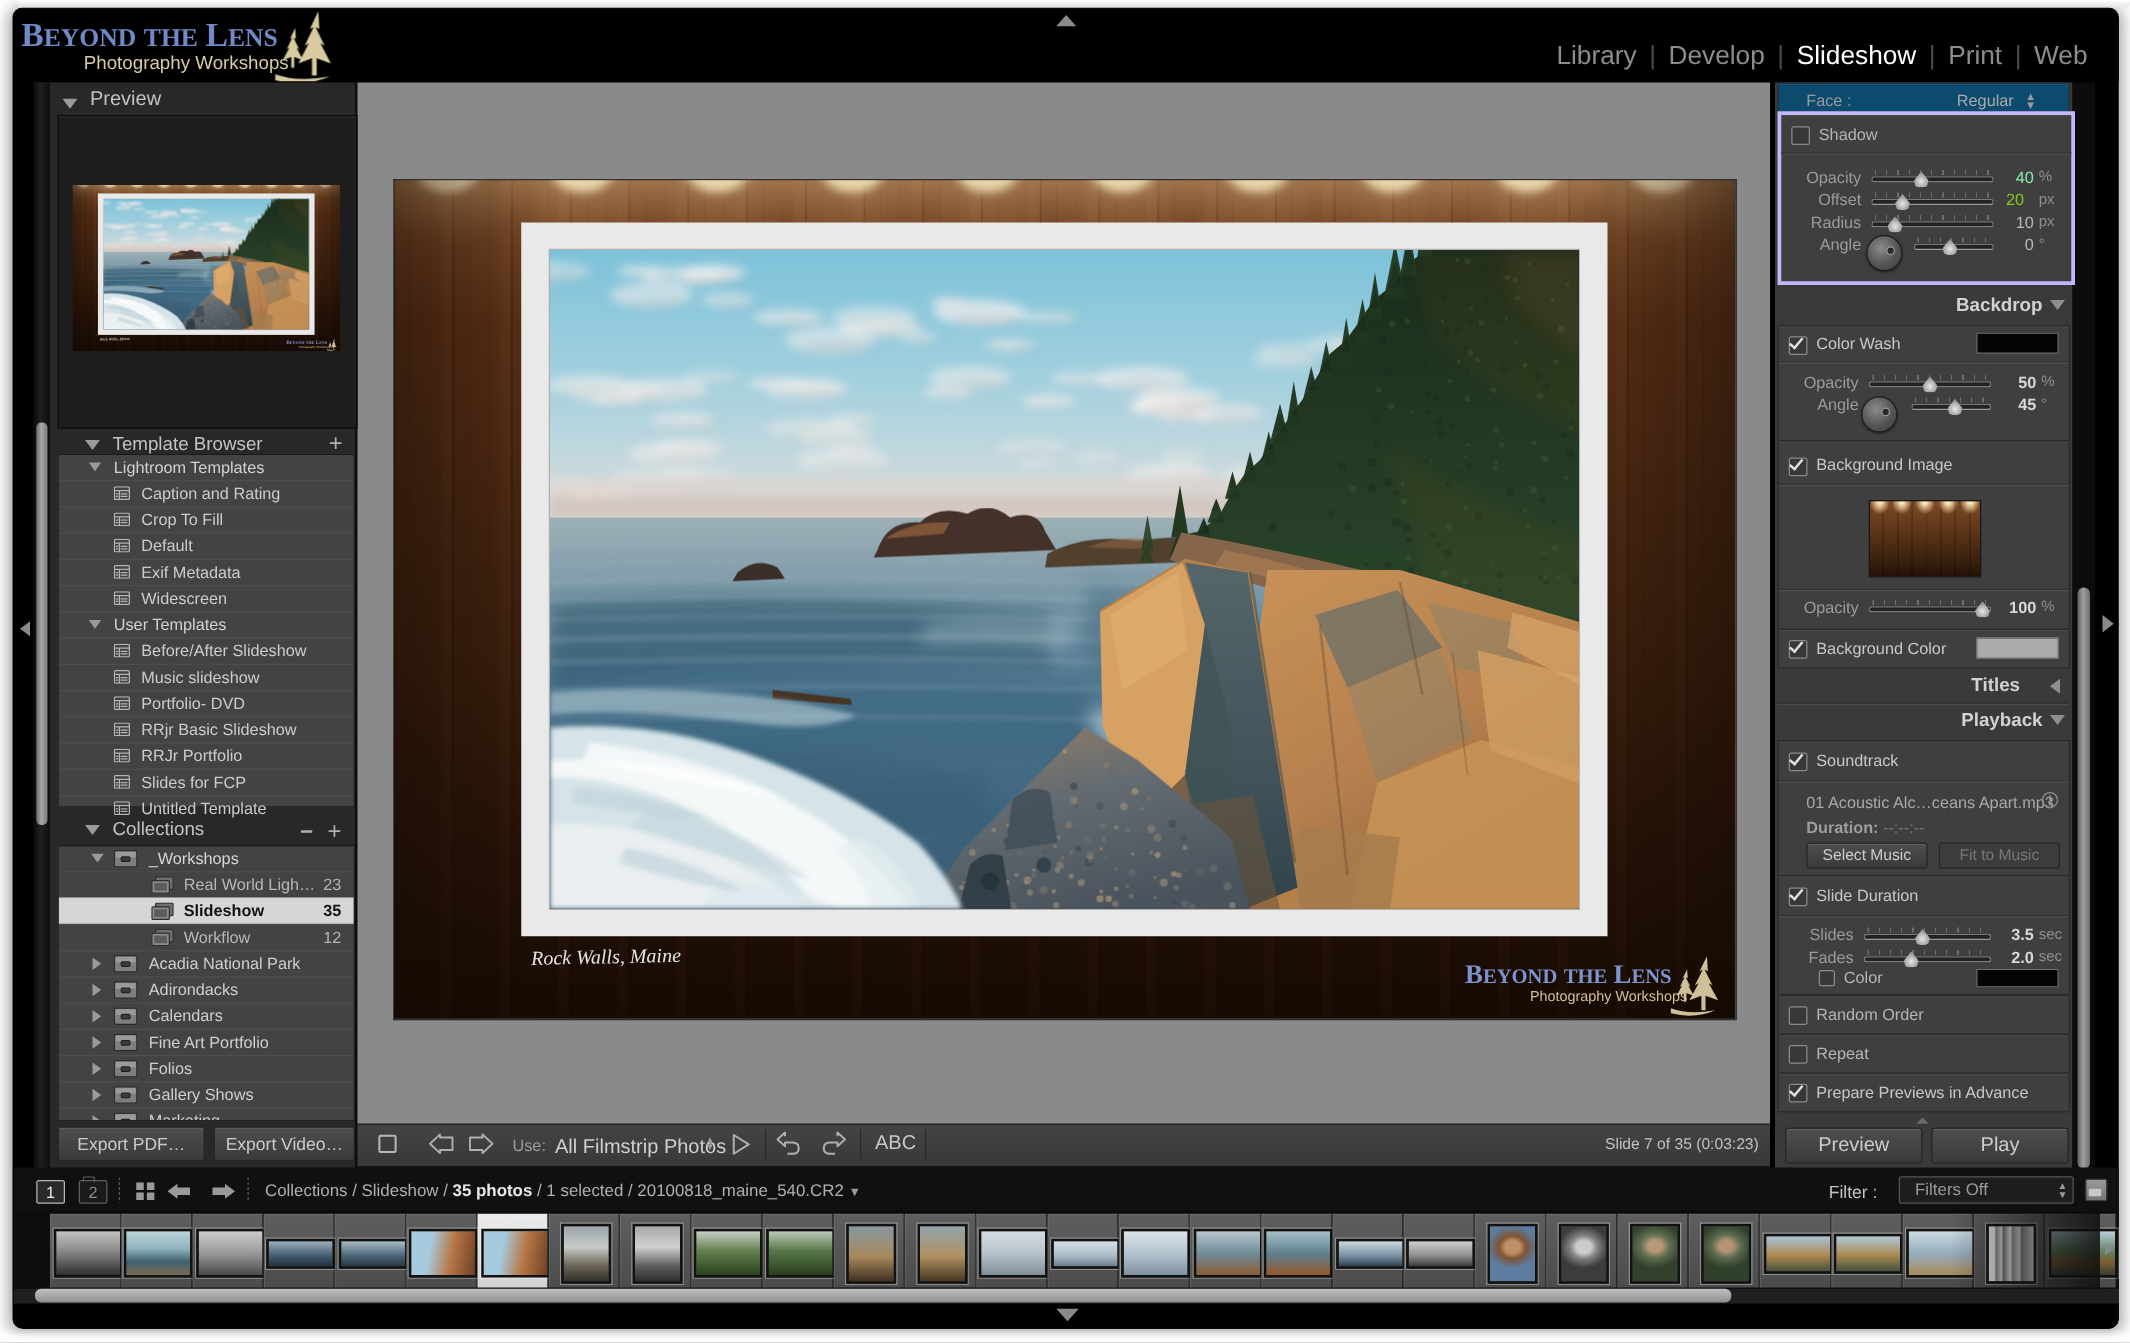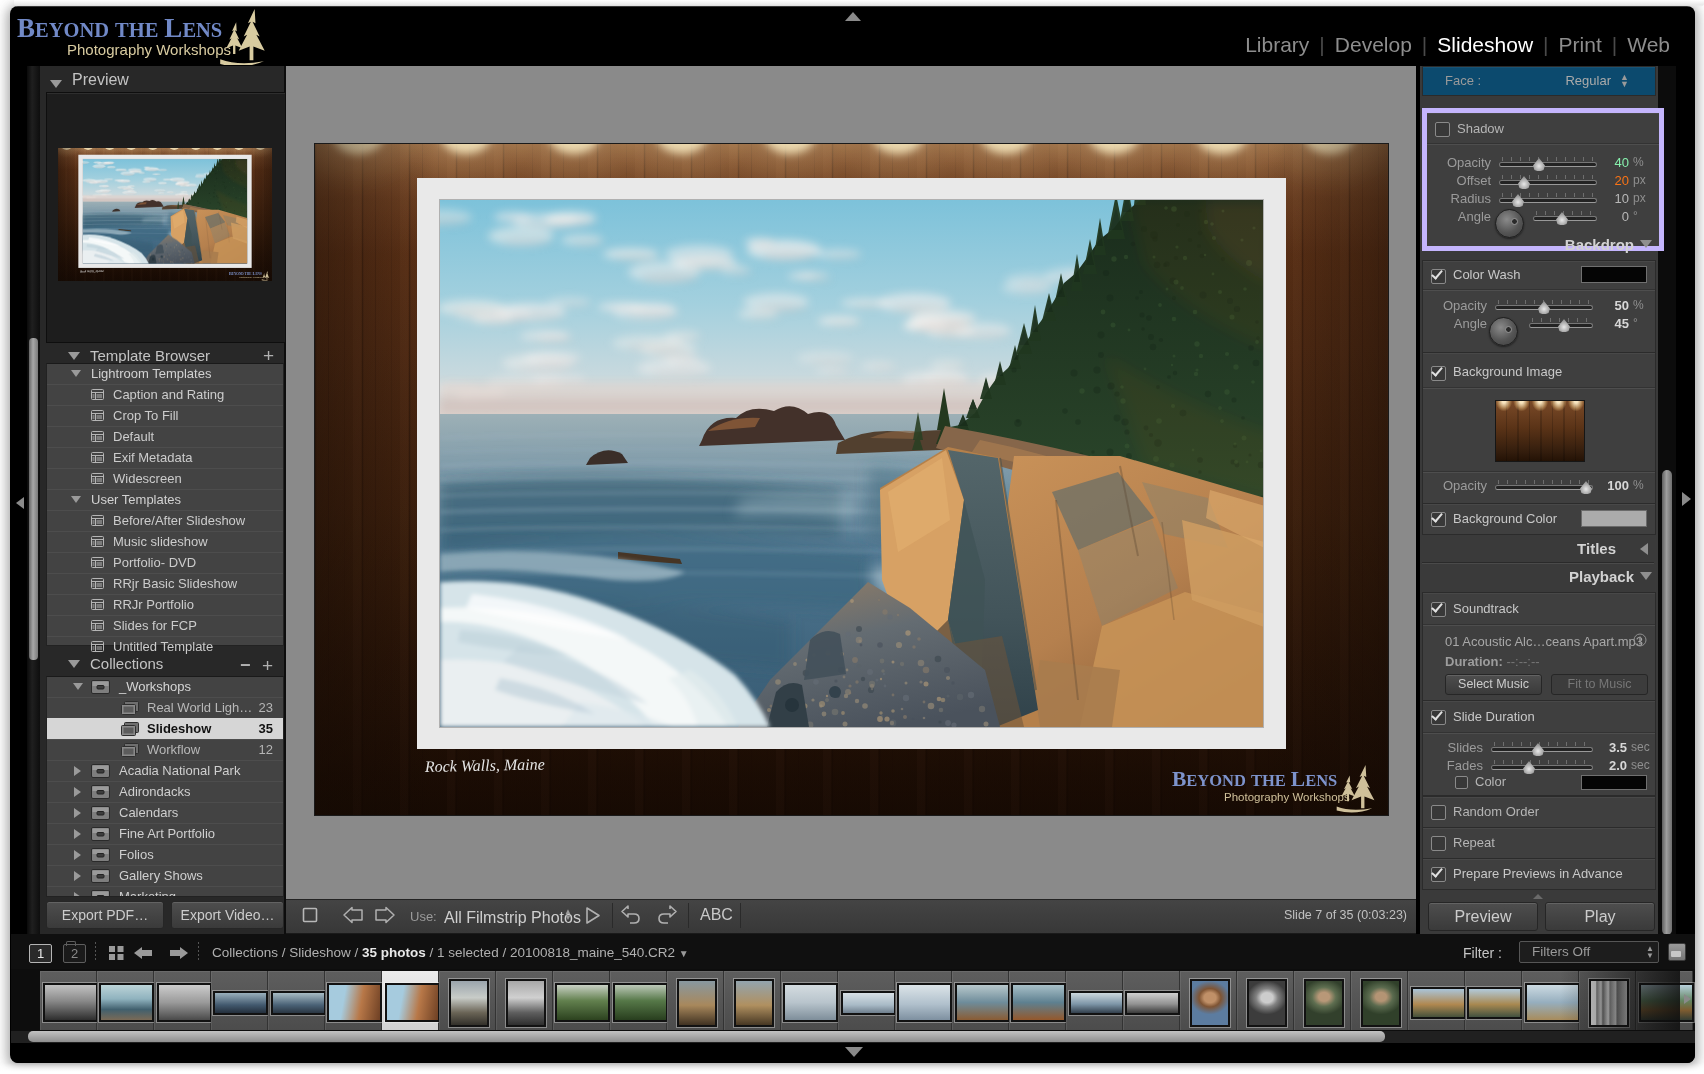--- a/index.html
+++ b/index.html
@@ -321,35 +321,35 @@
       </div>
     </div>
 <div class="btn" style="left:46px;top:901px;width:116px;height:26px;line-height:26px;font-size:14px;">Export PDF…</div>
 <div class="btn" style="left:171px;top:901px;width:111px;height:26px;line-height:26px;font-size:14px;">Export Video…</div>
 
 <div class="ab" style="left:1422px;top:66px;width:232px;height:28px;background:#0c4a6e;border:1px solid #2b2b2b;box-shadow:inset 0 1px 0 rgba(255,255,255,0.05);">
 <div style="position:absolute;left:22px;top:6px;color:#9a9a9a;font-size:13px;">Face :</div>
 <div style="position:absolute;right:44px;top:6px;color:#aaaaaa;font-size:13px;">Regular</div>
 <div style="position:absolute;right:26px;top:7px;color:#9a9a9a;font-size:9px;line-height:7px;">▲<br>▼</div>
 </div>
-<div class="ab" style="left:1422px;top:108px;width:232px;height:133px;background:#3f3f3f;border:5px solid #c4b5fd;box-shadow:inset 0 1px 0 rgba(255,255,255,0.05);">
+<div class="ab" style="left:1422px;top:89px;width:232px;height:133px;background:#3f3f3f;border:3px solid #c4b5fd;box-shadow:inset 0 1px 0 rgba(255,255,255,0.05);">
 <div class="chk" style="left:8px;top:9px;"></div>
 <div style="position:absolute;left:30px;top:8px;color:#b5b5b5;font-size:13px;">Shadow</div>
 <div style="position:absolute;left:0;top:30px;width:232px;border-top:1px solid #333;border-bottom:1px solid #4e4e4e;"></div>
 <div class="slbl" style="right:168px;top:42px;width:60px;">Opacity</div>
 <div class="slider" style="left:72px;top:49px;width:96px;">
         <div class="sthumb" style="left:33px;"></div>
       </div>
 <div class="sval" style="right:30px;top:42px;width:30px;text-align:right;color:#86efac;font-weight:normal;">40</div>
 <div class="sunit" style="position:absolute;left:206px;top:42px;font-size:12px;color:#8f8f8f;">%</div>
 <div class="slbl" style="right:168px;top:60px;width:60px;">Offset</div>
 <div class="slider" style="left:72px;top:67px;width:96px;">
         <div class="sthumb" style="left:18px;"></div>
       </div>
-<div class="sval" style="right:30px;top:60px;width:30px;text-align:right;color:#f97316;font-weight:normal;">20</div>
+<div class="sval" style="right:30px;top:60px;width:30px;text-align:center;color:#84cc16;font-weight:normal;">20</div>
 <div class="sunit" style="position:absolute;left:206px;top:60px;font-size:12px;color:#8f8f8f;">px</div>
 <div class="slbl" style="right:168px;top:78px;width:60px;">Radius</div>
 <div class="slider" style="left:72px;top:85px;width:96px;">
         <div class="sthumb" style="left:12px;"></div>
       </div>
 <div class="sval" style="right:30px;top:78px;width:30px;text-align:right;color:#b8b8b8;font-weight:normal;">10</div>
 <div class="sunit" style="position:absolute;left:206px;top:78px;font-size:12px;color:#8f8f8f;">px</div>
 <div class="slbl" style="right:168px;top:96px;width:60px;">Angle</div>
 <div class="slider" style="left:106px;top:103px;width:62px;">
         <div class="sthumb" style="left:22px;"></div>

